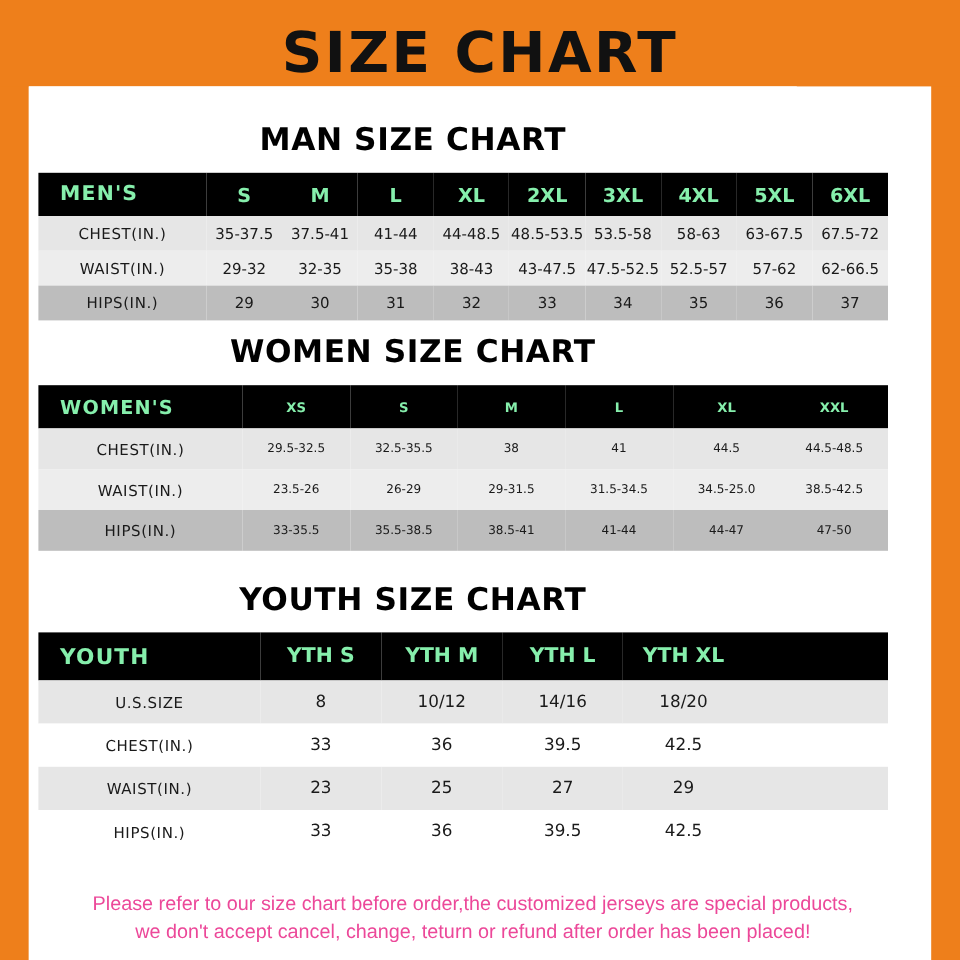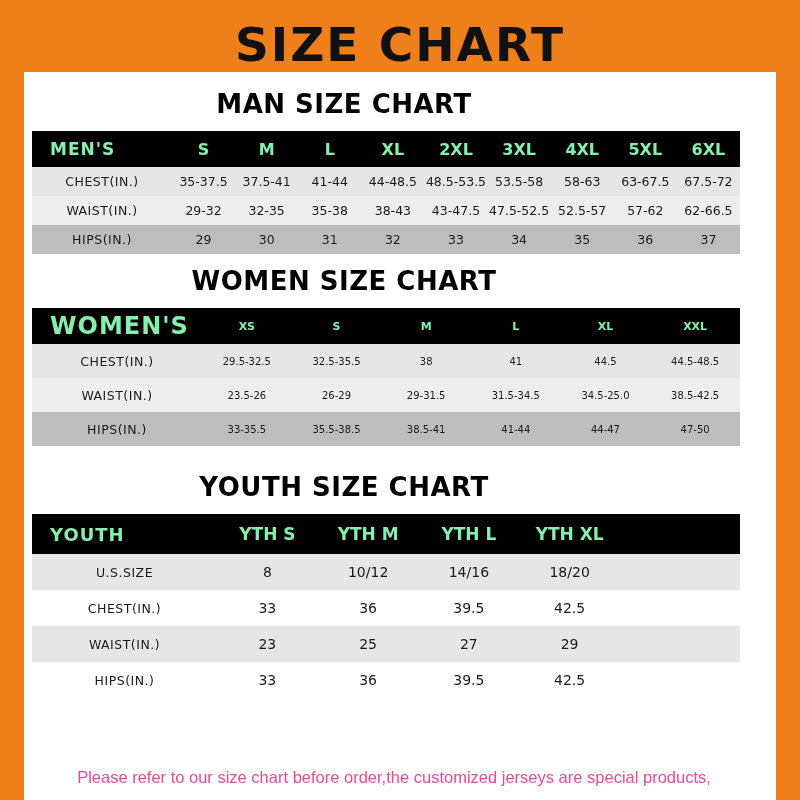--- a/index.html
+++ b/index.html
@@ -51,21 +51,21 @@
     margin-top: 16px;
   }
 
   .content {
     position: absolute;
     top: 72px;
     left: 24px;
     width: 640px;
     bottom: 0;
     background: #ffffff;
-    padding: 1px 8px;
+    padding: 14px 8px;
   }
 
   .section-title {
     text-align: center;
     font-family: "DejaVu Sans", sans-serif;
     font-weight: bold;
     font-size: 26px;
     color: #000000;
     letter-spacing: 0.5px;
   }
@@ -113,21 +113,21 @@
     font-size: 12.5px;
   }
   table.size-table tbody tr.shade-light { background: #e6e6e6; }
   table.size-table tbody tr.shade-mid { background: #ededed; }
   table.size-table tbody tr.shade-dark { background: #bdbdbd; }
   table.size-table tbody tr.white { background: #ffffff; }
 
   
   table.women-table thead th { font-size: 11px; }
   table.women-table tbody td { height: 34px; font-size: 10px; }
-  table.women-table thead th.corner { font-size: 24px; }
+  table.women-table thead th.corner { font-size: 16px; }
 
   
   table.youth-table thead th { font-size: 17px; height: 40px; }
   table.youth-table thead th.corner { font-size: 18px; }
   table.youth-table tbody td { height: 36px; font-size: 14px; }
 
   .footer-note {
     position: absolute;
     left: 12px;
     right: 24px;
@@ -299,15 +299,16 @@
           <td>42.5</td>
           <td></td>
         </tr>
       </tbody>
     </table>
 
   </div>
 
   <div class="footer-note">
     <span class="line">Please refer to our size chart before order,the customized jerseys are special products,</span>
+    <span class="line">we don't accept cancel, change, teturn or refund after order has been placed!</span>
   </div>
 
 </div>
 
 </body></html>

